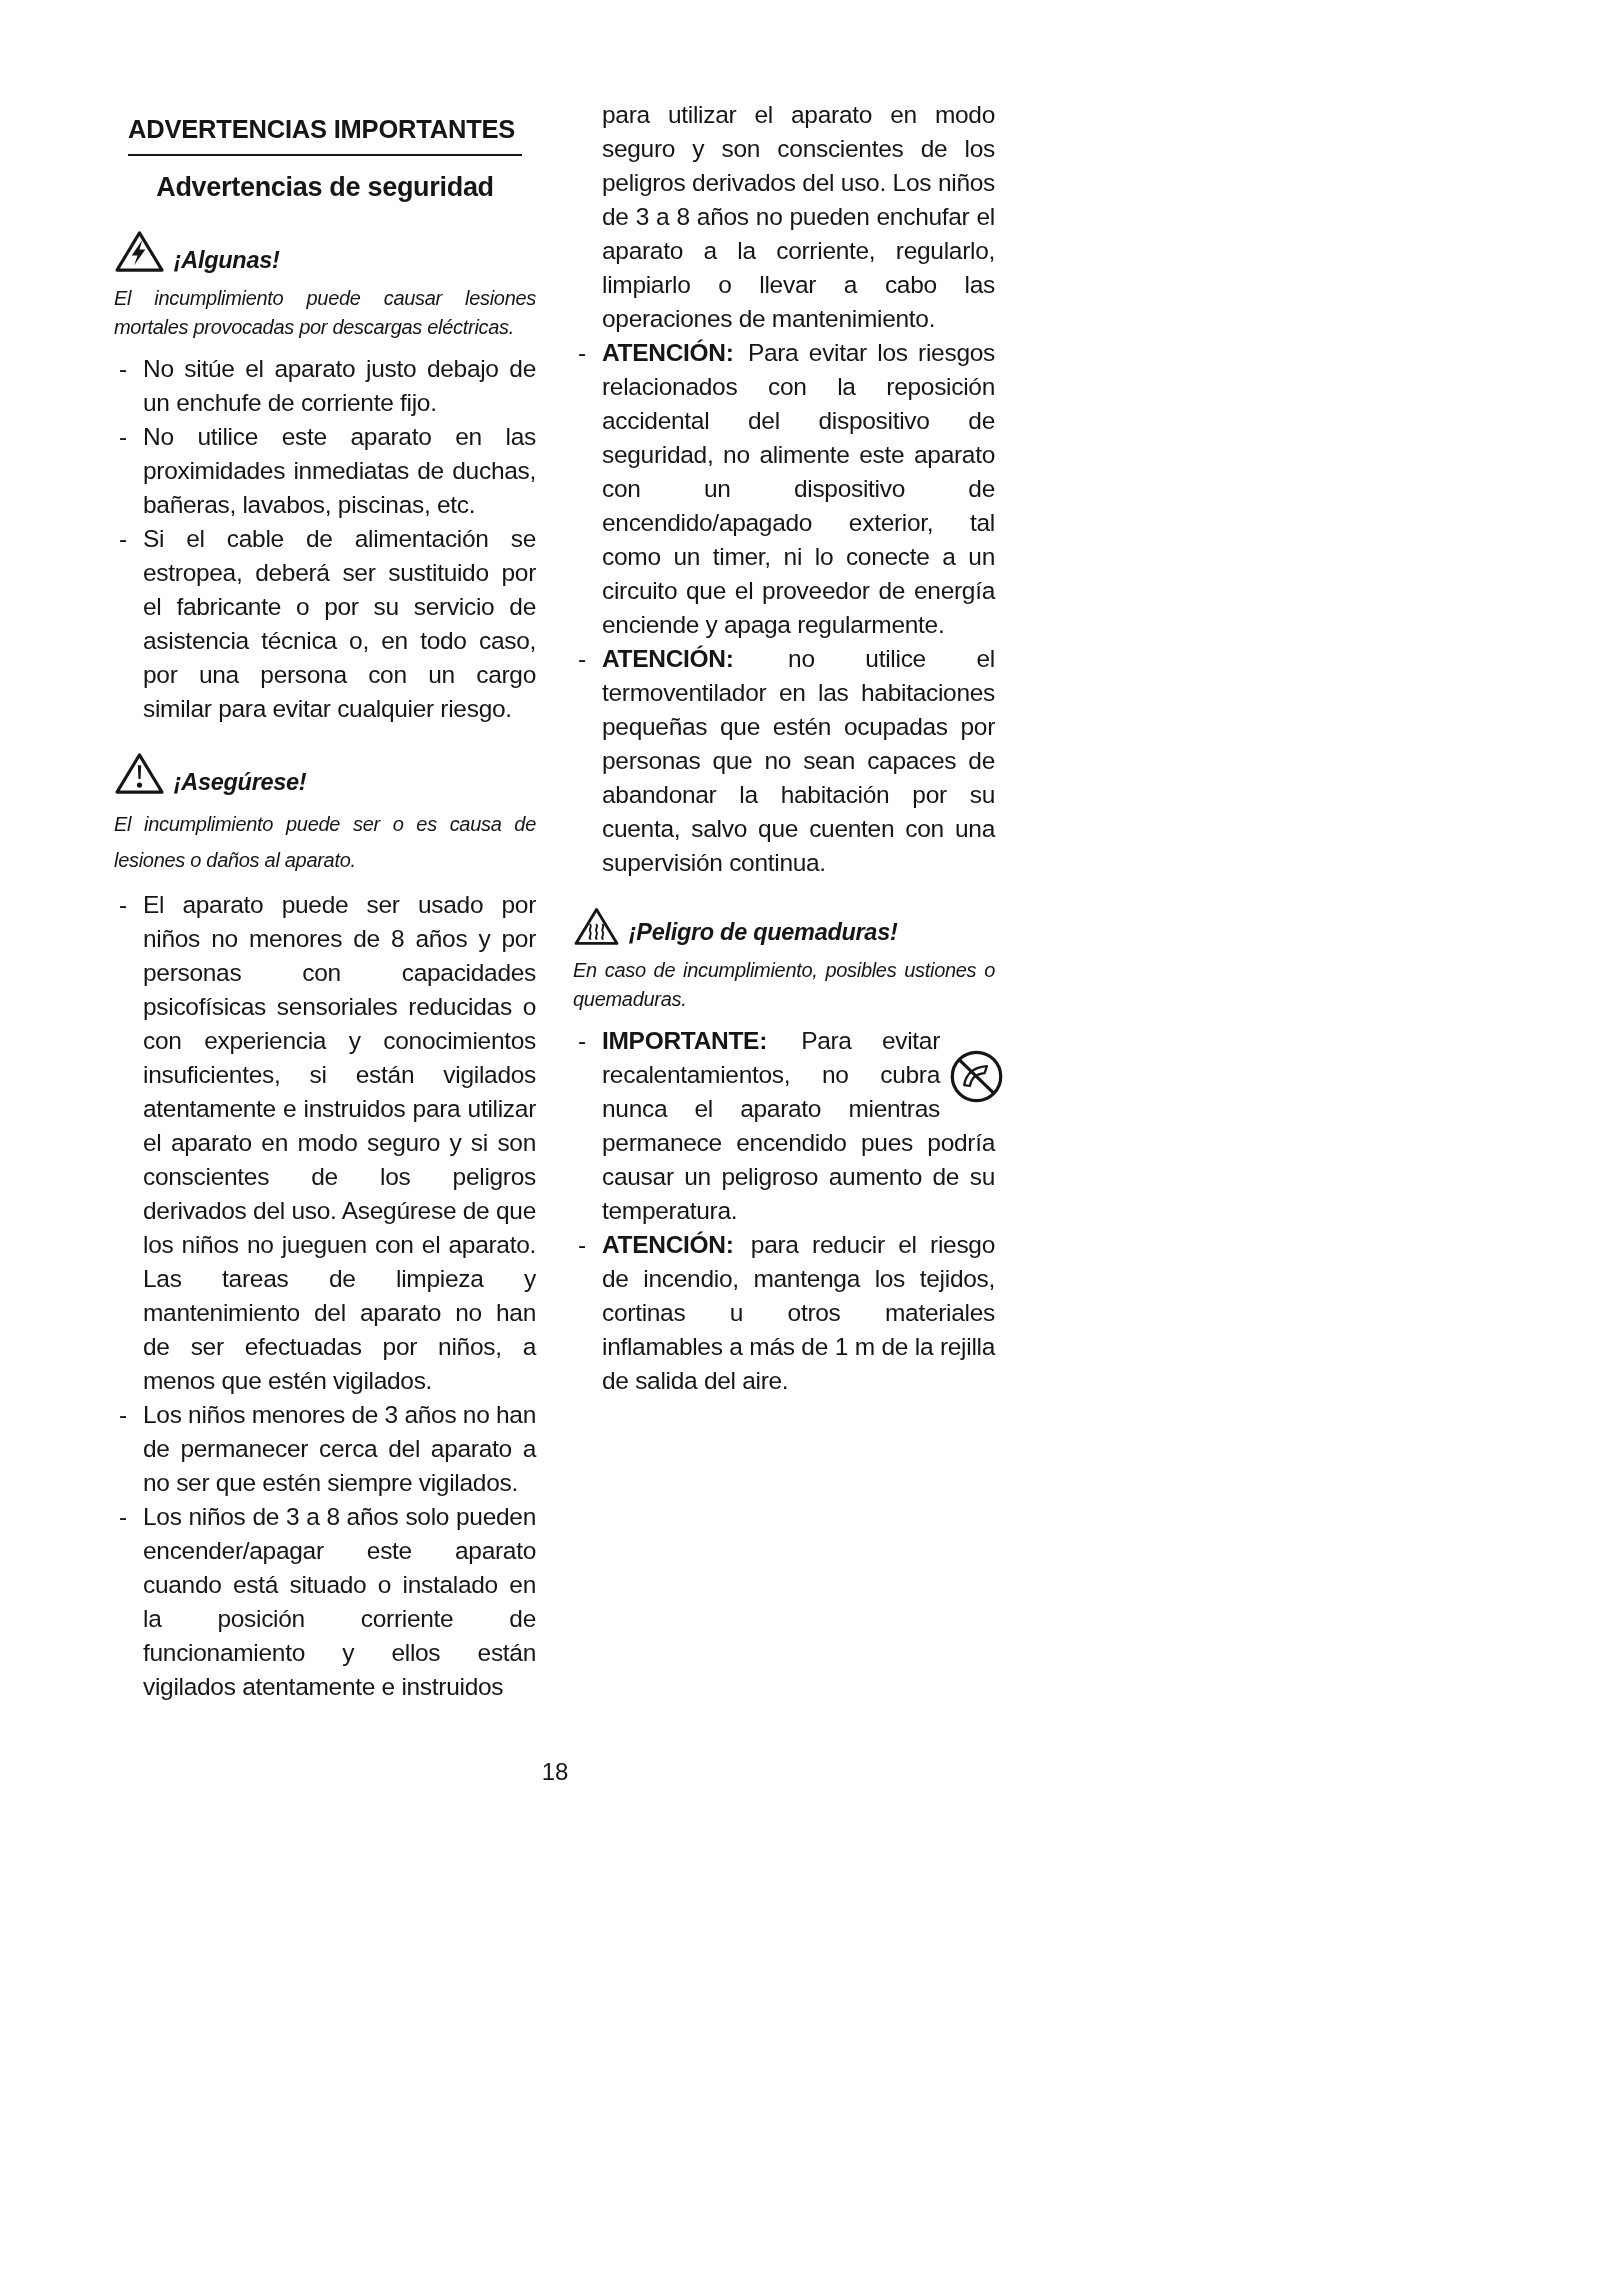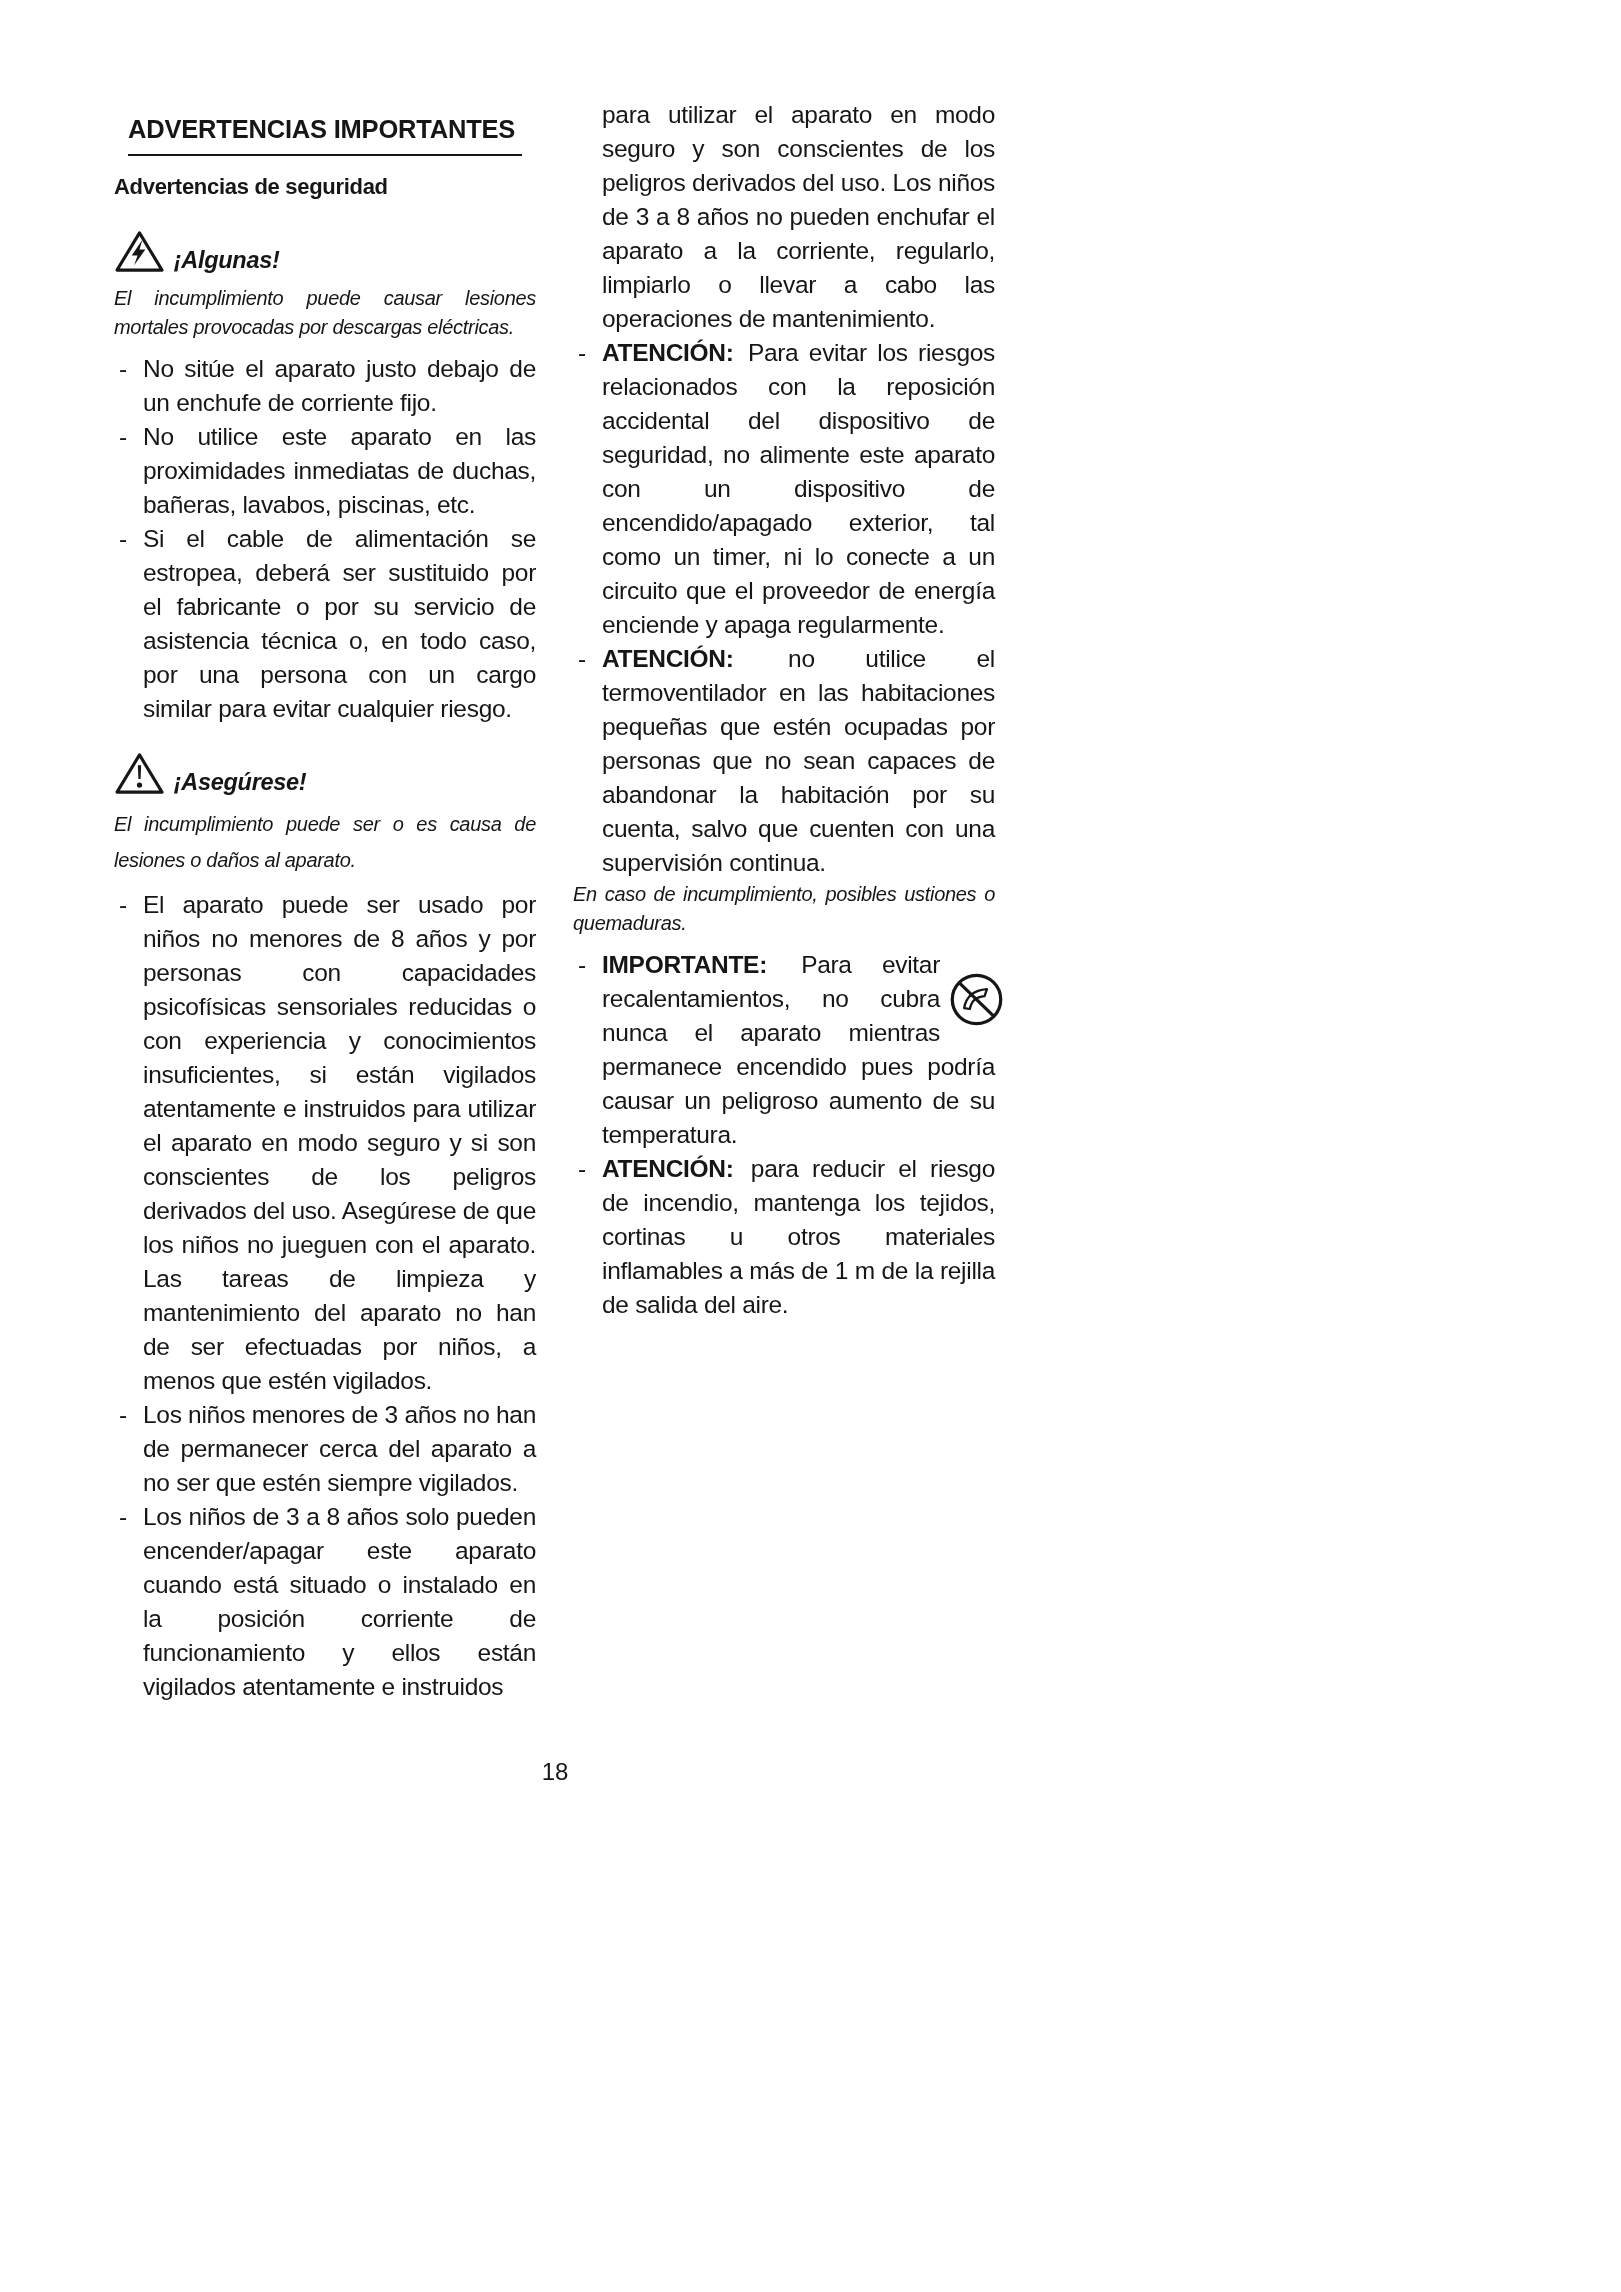--- a/index.html
+++ b/index.html
@@ -33,24 +33,24 @@
   .doc-title {
     font-size: 25.5px;
     font-weight: bold;
     margin: 14px;
     padding-bottom: 7.8px;
     border-bottom: 2.9px solid #161616;
     letter-spacing: -0.2px;
     text-align: left;
   }
   .doc-subtitle {
-    font-size: 22px;
+    font-size: 27px;
     font-weight: bold;
     margin: 7.8px 0 17.6px 0;
-    text-align: left;
+    text-align: center;
   }
 
   .warn-head {
     display: flex;
     align-items: flex-end;
     gap: 8.8px;
     margin: 25.5px 0 9.8px 0;
     text-align: left;
   }
   .warn-head svg { display: block; }
@@ -174,20 +174,31 @@
         </span>
       </div>
       <div class="bullet">
         <span class="dash">-</span>
         <span class="text">
           <b class="lead">ATENCIÓN:</b>
           <span>no utilice el termoventilador en las habitaciones pequeñas que estén ocupadas por personas que no sean capaces de abandonar la habitación por su cuenta, salvo que cuenten con una supervisión continua.</span>
         </span>
       </div>
 
+      <div class="warn-head">
+        <span>
+          <svg width="47" height="41" viewBox="0 0 52 46">
+            <path d="M26 4 L49 42 H3 Z" fill="none" stroke="#161616" stroke-width="3.2" stroke-linejoin="round"></path>
+            <path d="M19 37 c-2.5 -3 2.5 -5 0 -8 c-2.5 -3 2.5 -5 0 -8" fill="none" stroke="#161616" stroke-width="2.2" stroke-linecap="round"></path>
+            <path d="M26 37 c-2.5 -3 2.5 -5 0 -8 c-2.5 -3 2.5 -5 0 -8" fill="none" stroke="#161616" stroke-width="2.2" stroke-linecap="round"></path>
+            <path d="M33 37 c-2.5 -3 2.5 -5 0 -8 c-2.5 -3 2.5 -5 0 -8" fill="none" stroke="#161616" stroke-width="2.2" stroke-linecap="round"></path>
+          </svg>
+        </span>
+        <span class="warn-label">¡Peligro de quemaduras!</span>
+      </div>
       <p class="note">En caso de incumplimiento, posibles ustiones o quemaduras.</p>
 
       <div class="bullet">
         <span class="dash">-</span>
         <span class="text">
           <span class="no-cover-float">
             <svg width="57" height="57" viewBox="0 0 60 60">
               <circle cx="30" cy="30" r="25.5" fill="none" stroke="#161616" stroke-width="3.4"></circle>
               <path d="M17 39 c2 -12 10 -19 24 -20 l-2.5 7.5 c-9 1 -13.5 4.5 -15.5 13.5 Z" fill="none" stroke="#161616" stroke-width="2.4" stroke-linejoin="round"></path>
               <line x1="12.5" y1="13" x2="47.5" y2="47" stroke="#161616" stroke-width="3.4"></line>

